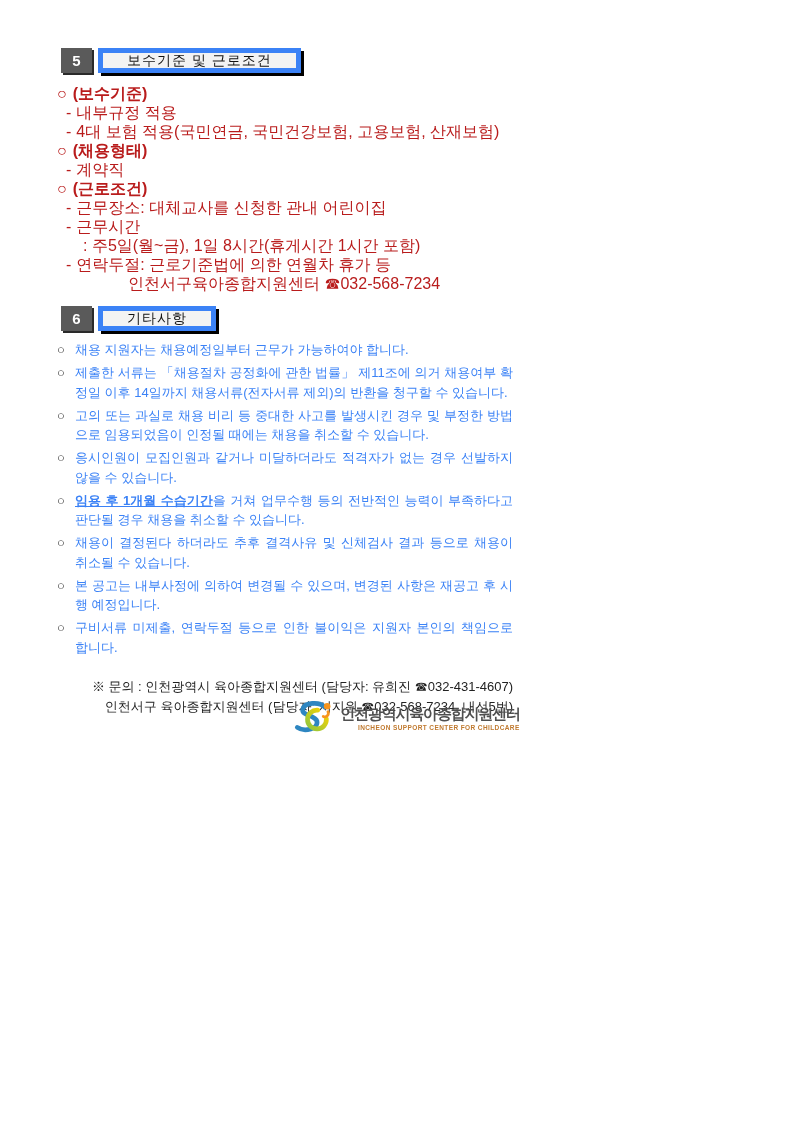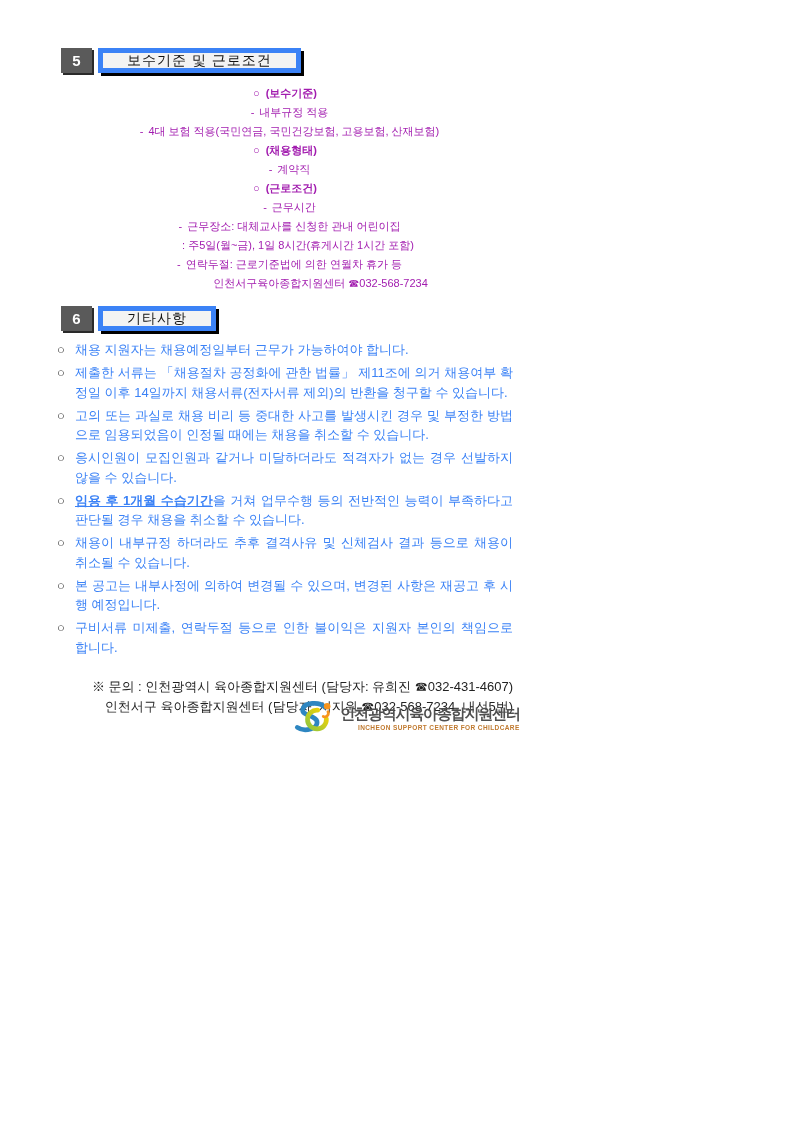--- a/index.html
+++ b/index.html
@@ -29,21 +29,21 @@
     box-shadow: 3px 3px 0 #000;
     padding: 0 24px;
     font-size: 14px; letter-spacing: 1px; color: #111;
     display: flex; align-items: center; justify-content: center;
     white-space: nowrap;
   }
   .sec6 { margin-top: 13px; }
   .sec6 .sec-header { margin-bottom: 9px; }
 
   
-  .line { font-size: 11px; line-height: 19px; white-space: nowrap; color: #a21caf; text-align: center; }
+  .line { font-size: 16px; line-height: 19px; white-space: nowrap; color: #b91c1c; }
   .line .marker { display: inline-block; margin-right: 6px; }
   .line-heading .txt { font-weight: bold; }
   .line-dash { padding-left: 9px; }
   .line-dash .marker { margin-right: 5px; }
   .line-sub { padding-left: 26px; }
   .line-cont { padding-left: 71px; }
 
   
   .para { display: flex; font-size: 13px; margin-bottom: 3.5px; }
   .para .marker { flex: none; width: 18px; line-height: 19.5px; }
@@ -88,24 +88,24 @@
       <div class="line line-heading">
         <span class="marker">○</span><span class="txt">(채용형태)</span>
       </div>
       <div class="line line-dash">
         <span class="marker">-</span><span class="txt">계약직</span>
       </div>
       <div class="line line-heading">
         <span class="marker">○</span><span class="txt">(근로조건)</span>
       </div>
       <div class="line line-dash">
-        <span class="marker">-</span><span class="txt">근무시간</span>
+        <span class="marker">-</span><span class="txt">근무장소: 대체교사를 신청한 관내 어린이집</span>
       </div>
       <div class="line line-dash">
-        <span class="marker">-</span><span class="txt">근무장소: 대체교사를 신청한 관내 어린이집</span>
+        <span class="marker">-</span><span class="txt">근무시간</span>
       </div>
       <div class="line line-sub">
         <span class="txt">: 주5일(월~금), 1일 8시간(휴게시간 1시간 포함)</span>
       </div>
       <div class="line line-dash">
         <span class="marker">-</span><span class="txt">연락두절: 근로기준법에 의한 연월차 휴가 등</span>
       </div>
       <div class="line line-cont">
         <span class="txt">인천서구육아종합지원센터 ☎032-568-7234</span>
       </div>
@@ -132,21 +132,21 @@
       <div class="para">
         <span class="marker">○</span>
         <span class="ptext">응시인원이 모집인원과 같거나 미달하더라도 적격자가 없는 경우 선발하지 않을 수 있습니다.</span>
       </div>
       <div class="para">
         <span class="marker">○</span>
         <span class="ptext"><span class="emph">임용 후 1개월 수습기간</span><span>을 거쳐 업무수행 등의 전반적인 능력이 부족하다고 판단될 경우 채용을 취소할 수 있습니다.</span></span>
       </div>
       <div class="para">
         <span class="marker">○</span>
-        <span class="ptext">채용이 내부규정 하더라도 추후 결격사유 및 신체검사 결과 등으로 채용이 취소될 수 있습니다.</span>
+        <span class="ptext">채용이 결정된다 하더라도 추후 결격사유 및 신체검사 결과 등으로 채용이 취소될 수 있습니다.</span>
       </div>
       <div class="para">
         <span class="marker">○</span>
         <span class="ptext">본 공고는 내부사정에 의하여 변경될 수 있으며, 변경된 사항은 재공고 후 시행 예정입니다.</span>
       </div>
       <div class="para">
         <span class="marker">○</span>
         <span class="ptext">구비서류 미제출, 연락두절 등으로 인한 불이익은 지원자 본인의 책임으로 합니다.</span>
       </div>
 

